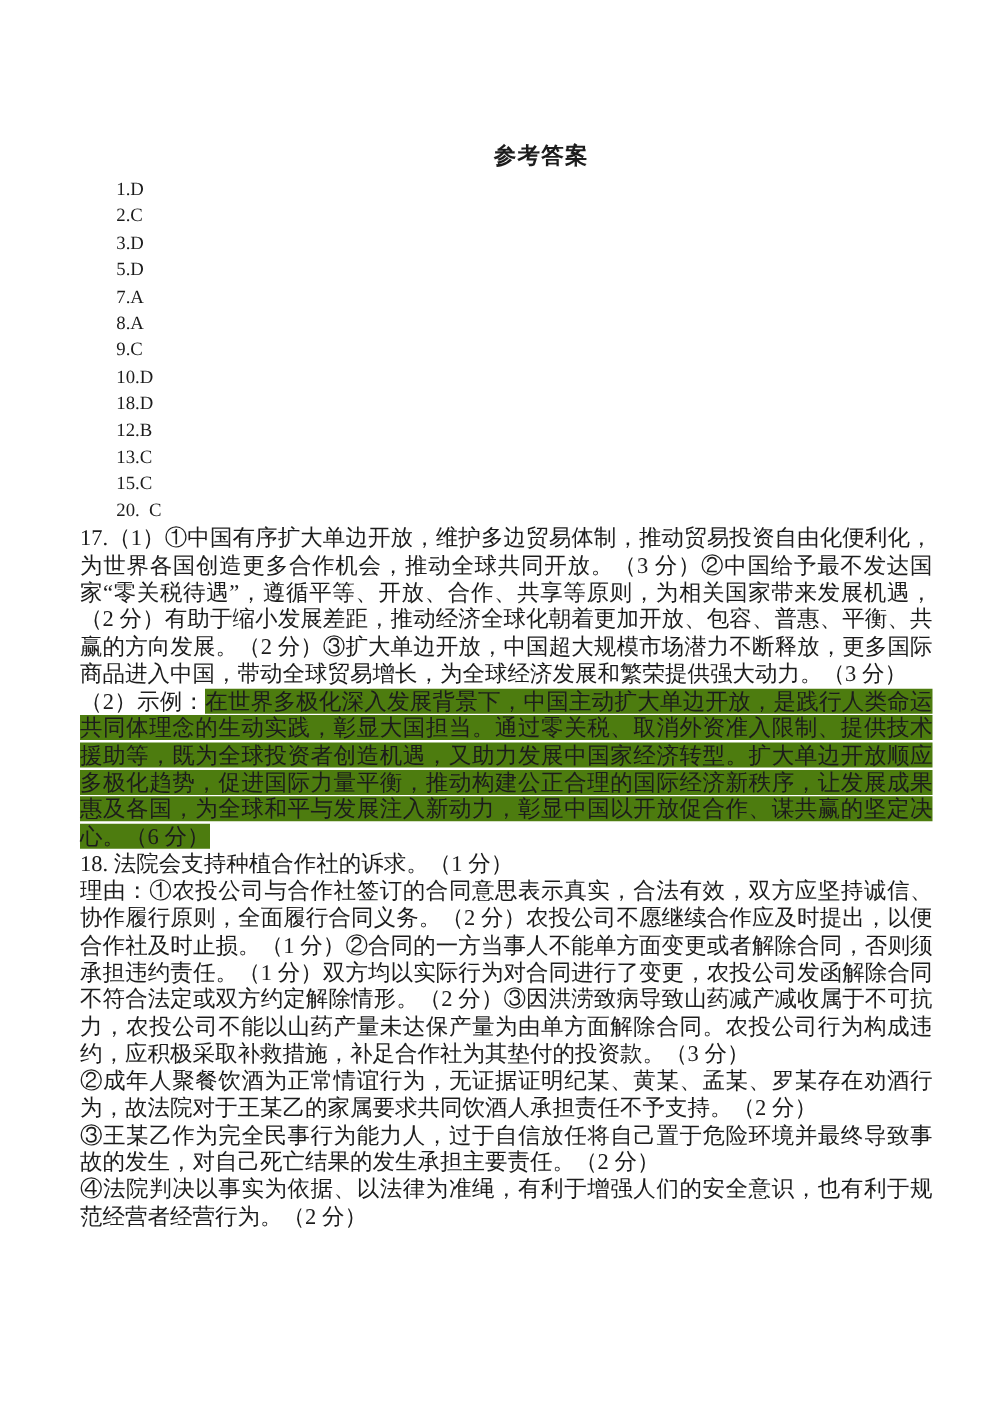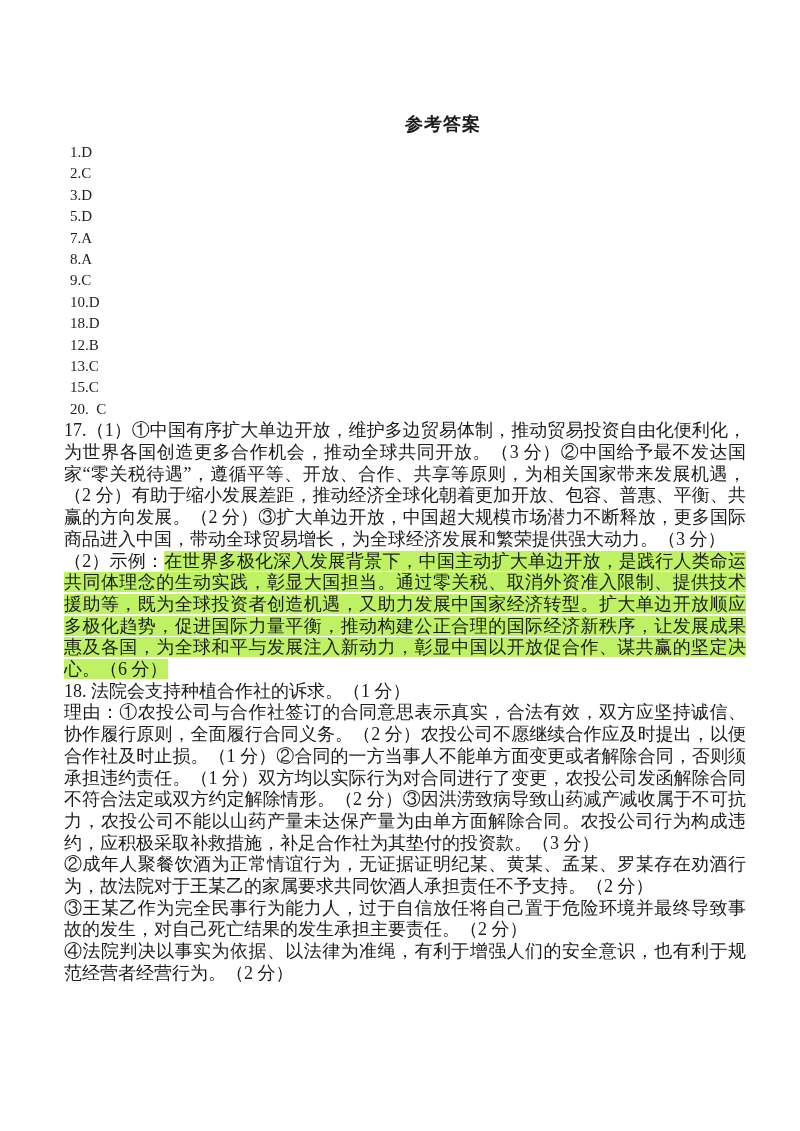--- a/index.html
+++ b/index.html
@@ -13,47 +13,48 @@
     height: 1131px;
     background: #ffffff;
     overflow: hidden;
     font-family: "Liberation Serif", "DejaVu Serif", serif;
     color: #1c1c1c;
     box-sizing: border-box;
     padding: 112px 54px 0 64px;
   }
   .doc-title {
     position: relative;
-    left: 38px;
+    left: 28px;
     text-align: center;
     font-size: 18px;
     font-weight: bold;
     line-height: 24px;
     margin: 0 0 6px 0;
     letter-spacing: 1px;
   }
   .answer-list {
     list-style: none;
     margin: 0;
     padding: 0 0 0 6px;
     font-size: 15px;
     line-height: 21.4px;
   }
   .answer-list li {
     white-space: pre;
+    margin-left: 23px;
   }
   .body-text p {
     margin: 0;
     font-size: 18px;
     line-height: 21.7px;
     text-align: justify;
     text-justify: inter-character;
   }
   .hl {
-    background: #bef264;
+    background: #4d7c0f;
   }
 </style>
 </head>
 <body>
 
 <div class="page">
 
   <h1 class="doc-title">参考答案</h1>
 
   <ul class="answer-list">

